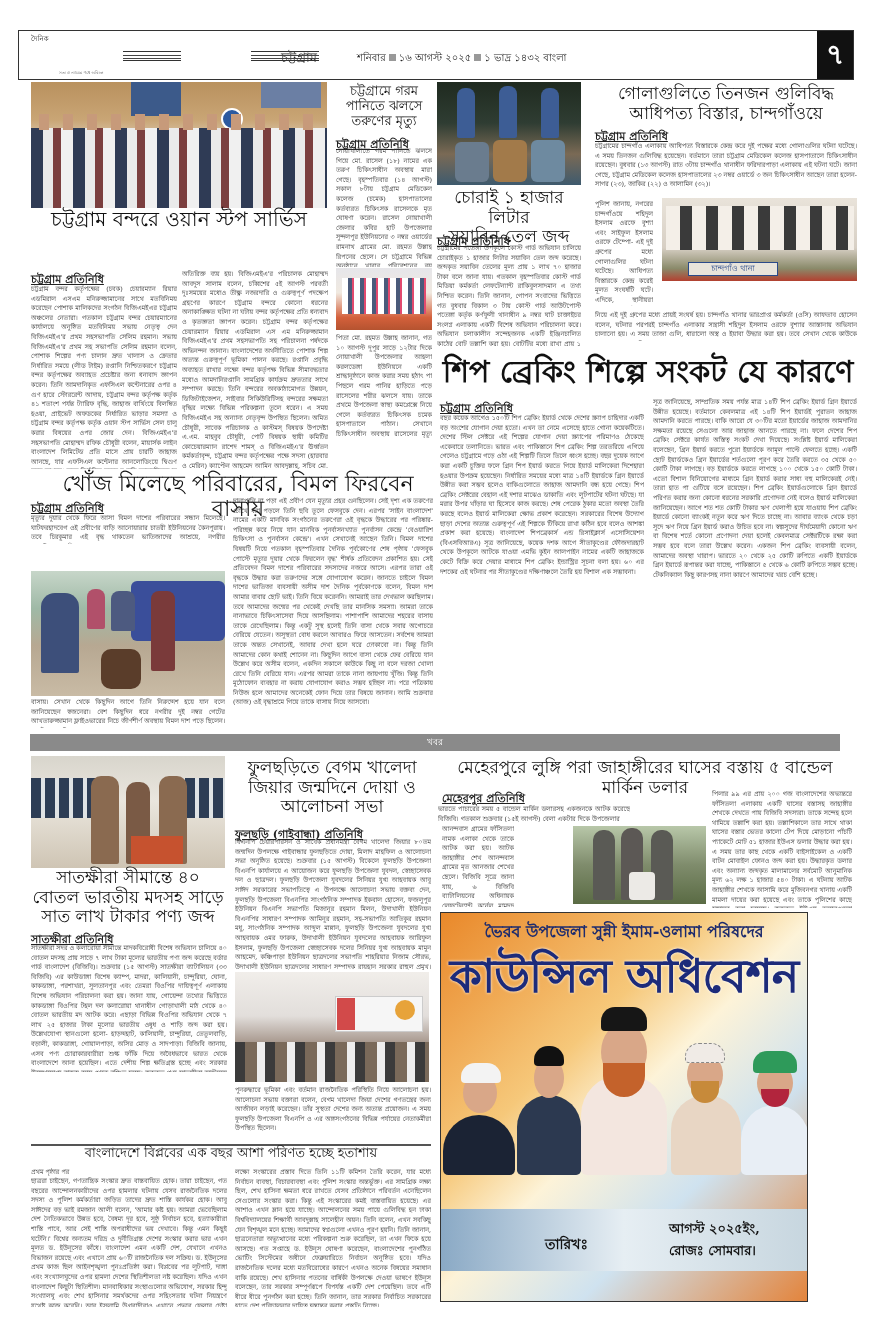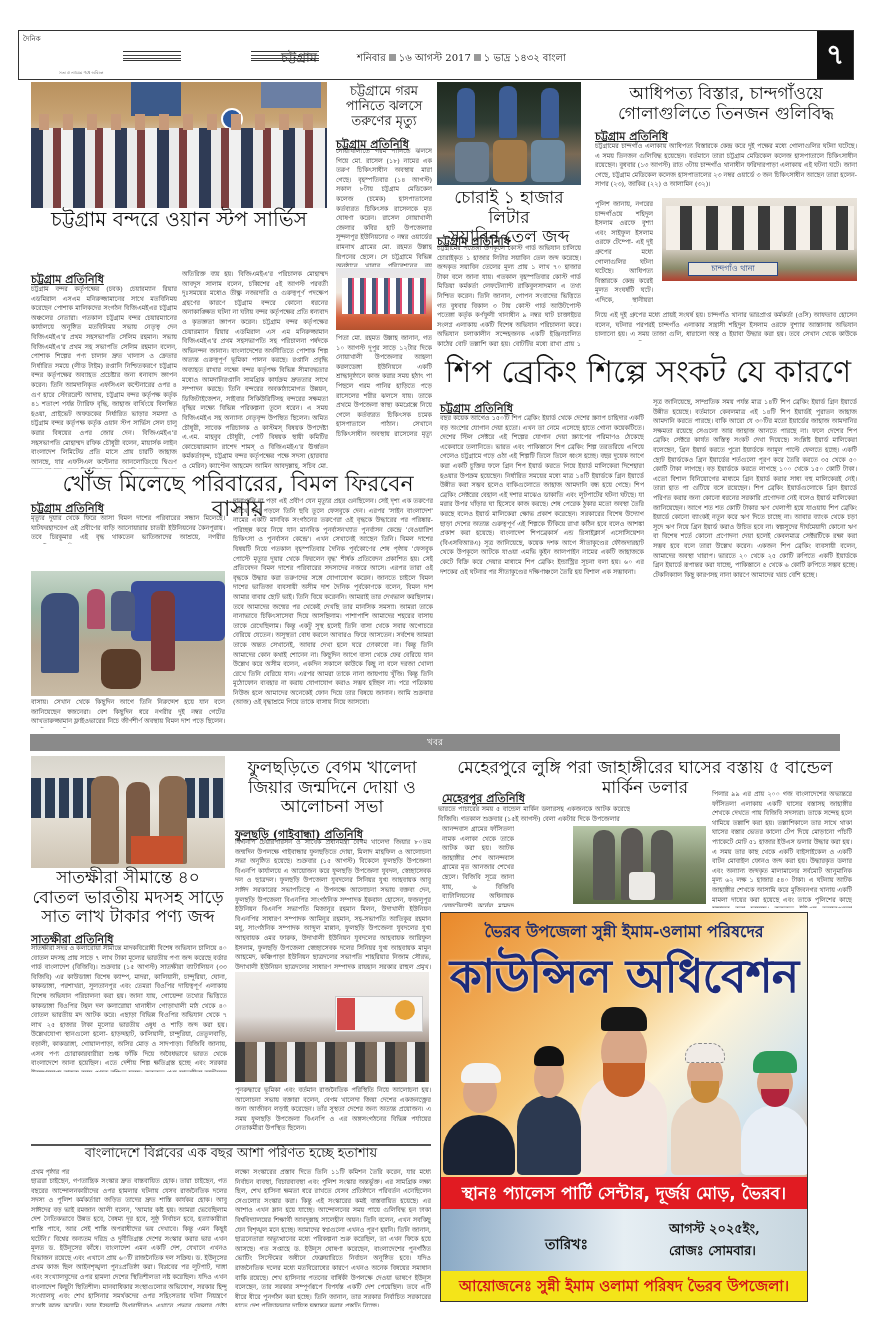--- a/index.html
+++ b/index.html
@@ -1,19 +1,19 @@
 <!DOCTYPE html>
 <html><head>
 <meta charset="utf-8">
 <style>
 *{box-sizing:border-box;margin:0;padding:0}
 body{width:870px;height:1336px;background:#fff;font-family:"DejaVu Serif",serif;color:#222;position:relative;overflow:hidden}
 .abs{position:absolute}
 .masthead{left:18px;top:30px;width:836px;height:50px;border:1px solid #333;background:#fff}
-.logo-small{position:absolute;left:4px;top:2px;font-size:7px}
+.logo-small{position:absolute;left:12px;top:2px;font-size:7px}
 .logo{position:absolute;left:4px;top:8px;font-size:30px;font-weight:bold;color:#111;letter-spacing:-1px;font-family:"DejaVu Sans",sans-serif}
 .logo-tag{position:absolute;left:40px;top:39px;font-size:4px;color:#444}
 .rules{position:absolute;height:10px;top:20px;border-top:1px solid #333;border-bottom:1px solid #333}
 .rules::after{content:"";position:absolute;left:0;right:0;top:3px;height:2px;border-top:1px solid #444;border-bottom:1px solid #444}
 .section{position:absolute;left:262px;top:17px;font-size:13px}
 .dateline{position:absolute;left:338px;top:19px;font-size:10px;white-space:nowrap}
 .sq{display:inline-block;width:7px;height:7px;background:#999;margin:0 3px}
 .pagenum{position:absolute;right:0;top:0;width:36px;height:48px;background:#111;color:#fff;font-size:28px;font-weight:bold;text-align:center;line-height:48px}
 .photo{position:absolute;overflow:hidden}
 .head{position:absolute;font-family:"DejaVu Sans",sans-serif;color:#111;text-align:center;line-height:1.15}
@@ -39,21 +39,21 @@
 </head>
 <body>
 
 <div class="abs masthead">
   <span class="logo-small">দৈনিক</span>
   <span class="logo-tag">সত্য ও ন্যায়ের পথে অবিচল</span>
   <div class="rules" style="left:104px;width:58px"></div>
   <span class="section">চট্টগ্রাম</span>
   <div class="rules" style="left:232px;width:68px"></div>
   <div class="dateline">
-    <span>শনিবার</span><span class="sq"></span><span>১৬ আগস্ট 2017</span><span class="sq"></span><span>১ ভাদ্র ১৪৩২ বাংলা</span>
+    <span>শনিবার</span><span class="sq"></span><span>১৬ আগস্ট ২০২৫</span><span class="sq"></span><span>১ ভাদ্র ১৪৩২ বাংলা</span>
   </div>
   <div class="pagenum">৭</div>
 </div>
 
 <div class="photo" style="left:31px;top:82px;width:296px;height:126px;background:linear-gradient(180deg,#b9915e 0%,#c9a575 30%,#e5dccf 55%,#6d6a73 100%)">
   <div style="position:absolute;left:100px;top:0;width:50px;height:34px;background:#3c5a8a"></div>
   <div style="position:absolute;left:230px;top:0;width:60px;height:26px;background:#6b7fa4"></div>
   <div style="position:absolute;left:190px;top:26px;width:22px;height:22px;border-radius:50%;background:#2d5aa0;border:2px solid #fff"></div>
   <div style="position:absolute;left:0;right:0;bottom:0;height:80px;background:repeating-linear-gradient(90deg,#2f3b55 0 12px,#eaeaea 12px 22px,#7b3f3f 22px 30px,#f0f0f0 30px 42px)"></div>
   <div style="position:absolute;left:0;right:0;top:32px;height:16px;background:repeating-linear-gradient(90deg,transparent 0 8px,#c79a7a 8px 18px,transparent 18px 24px)"></div>
@@ -82,33 +82,33 @@
   <div style="position:absolute;left:94px;top:58px;width:34px;height:42px;background:#6e8aa0;border-radius:6px"></div>
 </div>
 <div class="head" style="left:437px;top:188px;width:144px;font-size:17px">
   <div>চোরাই ১ হাজার লিটার</div>
   <div>সয়াবিন তেল জব্দ</div>
 </div>
 <div class="byline" style="left:437px;top:233px">চট্টগ্রাম প্রতিনিধি</div>
 <div class="body" style="left:437px;top:244px;width:144px;height:104px">চট্টগ্রামের পতেঙ্গা উপকূলে কোস্ট গার্ড অভিযান চালিয়ে চোরাইকৃত ১ হাজার লিটার সয়াবিন তেল জব্দ করেছে। জব্দকৃত সয়াবিন তেলের মূল্য প্রায় ১ লাখ ৭০ হাজার টাকা বলে জানা যায়। গতকাল বৃহস্পতিবার কোস্ট গার্ড মিডিয়া কর্মকর্তা লেফটেন্যান্ট রাকিবুলসাদমান এ তথ্য নিশ্চিত করেন। তিনি জানান, গোপন সংবাদের ভিত্তিতে গত বুধবার বিকাল ৩ টায় কোস্ট গার্ড আউটপোস্ট পতেঙ্গা কর্তৃক কর্ণফুলী থানাধীন ৯ নম্বর ঘাট চাক্তাইচর সংলগ্ন এলাকায় একটি বিশেষ অভিযান পরিচালনা করে। অভিযান চলাকালীন সন্দেহজনক একটি ইঞ্জিনচালিত কাঠের বোট তল্লাশি করা হয়। বোটটির মধ্যে রাখা প্রায় ১ হাজার লিটার চোরাইকৃত সয়াবিন তেল জব্দ করা হয়। লেফটেন্যান্ট রাকিবুলসাদমান জানান, জব্দকৃত বোট ও সয়াবিন তেলের পরবর্তী আইনানুগ ব্যবস্থা গ্রহণের কার্যক্রম বর্তমানে প্রক্রিয়াধীন রয়েছে। চোরাচালান রোধে কোস্ট গার্ড ভবিষ্যতেও এ ধরনের অভিযান অব্যাহত রাখবে। উপকূলীয় এলাকায় নিরাপত্তা জোরদার এবং অবৈধ বাণিজ্য রোধে কোস্ট গার্ডের নিয়মিত অভিযান চলমান রয়েছে।</div>
 
 <div class="head" style="left:595px;top:84px;width:262px;font-size:17px">
+  <div>গোলাগুলিতে তিনজন গুলিবিদ্ধ</div>
   <div>আধিপত্য বিস্তার, চান্দগাঁওয়ে</div>
-  <div>গোলাগুলিতে তিনজন গুলিবিদ্ধ</div>
 </div>
 <div class="byline" style="left:595px;top:128px">চট্টগ্রাম প্রতিনিধি</div>
 <div class="body" style="left:595px;top:142px;width:262px;height:58px">চট্টগ্রামের চান্দগাঁও এলাকায় আধিপত্য বিস্তারকে কেন্দ্র করে দুই পক্ষের মধ্যে গোলাগুলির ঘটনা ঘটেছে। এ সময় তিনজন গুলিবিদ্ধ হয়েছেন। বর্তমানে তারা চট্টগ্রাম মেডিকেল কলেজ হাসপাতালে চিকিৎসাধীন রয়েছেন। বুধবার (১৩ আগস্ট) রাত ৩টায় চান্দগাঁও থানাধীন ফরিদারপাড়া এলাকায় এই ঘটনা ঘটে। জানা গেছে, চট্টগ্রাম মেডিকেল কলেজ হাসপাতালের ২৩ নম্বর ওয়ার্ডে ৩ জন চিকিৎসাধীন আছেন তারা হলেন- সাগর (২৩), জাকির (২২) ও আলামিন (৩২)।</div>
 <div class="body" style="left:595px;top:200px;width:58px;height:106px">পুলিশ জানায়, নগরের চান্দগাঁওয়ে শহিদুল ইসলাম ওরফে বুশ্যা এবং সাইফুল ইসলাম ওরফে টেম্পো- এই দুই গ্রুপের মধ্যে গোলাগুলির ঘটনা ঘটেছে। আধিপত্য বিস্তারকে কেন্দ্র করেই মূলত সংঘর্ষটি ঘটে। এদিকে, স্থানীয়রা জানান- চাঁদাবাজি, মাদক ও আধিপত্য</div>
 <div class="photo" style="left:662px;top:198px;width:195px;height:83px;background:linear-gradient(180deg,#e9e3da 0%,#d7cfc4 60%,#8a8a6a 85%,#b34030 100%)">
   <div style="position:absolute;left:4px;top:8px;width:188px;height:44px;background:repeating-linear-gradient(90deg,#f4efe8 0 14px,#3a3a3a 14px 26px)"></div>
   <div style="position:absolute;left:26px;top:64px;width:90px;height:14px;background:#e8e4dc;border:1px solid #2a4a8a;font-size:8px;color:#2a4a8a;text-align:center;line-height:12px">চান্দগাঁও থানা</div>
 </div>
 <div class="body" style="left:595px;top:311px;width:262px;height:30px">নিয়ে এই দুই গ্রুপের মধ্যে প্রায়ই সংঘর্ষ হয়। চান্দগাঁও থানার ভারপ্রাপ্ত কর্মকর্তা (ওসি) আফতাব হোসেন বলেন, ঘটনার পরপরই চান্দগাঁও এলাকার সন্ত্রাসী শহিদুল ইসলাম ওরফে বুশ্যার আস্তানায় অভিযান চালানো হয়। এ সময় তাজা গুলি, ধারালো অস্ত্র ও ইয়াবা উদ্ধার করা হয়। তবে সেখান থেকে কাউকে গ্রেপ্তার করা যায় নি।</div>
 
-<div class="head" style="left:436px;top:355px;width:424px;font-size:30px;font-weight:normal">শিপ ব্রেকিং শিল্পে সংকট যে কারণে</div>
+<div class="head" style="left:436px;top:355px;width:424px;font-size:30px;font-weight:bold">শিপ ব্রেকিং শিল্পে সংকট যে কারণে</div>
 <div class="byline" style="left:440px;top:400px">চট্টগ্রাম প্রতিনিধি</div>
 <div class="body" style="left:440px;top:414px;width:204px;height:272px">বছর কয়েক আগেও ১৫০টি শিপ ব্রেকিং ইয়ার্ড থেকে দেশের স্ক্র্যাপ চাহিদার একটি বড় অংশের যোগান দেয়া হতো। এখন তা নেমে এসেছে হাতে গোনা কয়েকটিতে। দেশের স্টিল সেক্টরে এই শিল্পের যোগান দেয়া স্ক্র্যাপের পরিমাণও ঠেকেছে একেবারে তলানিতে। ভারত এবং পাকিস্তানে শিপ ব্রেকিং শিল্প তরতরিয়ে এগিয়ে গেলেও চট্টগ্রামে গড়ে ওঠা এই শিল্পটি তিলে তিলে ধ্বংস হচ্ছে। বছর দুয়েক আগে করা একটি চুক্তির ফলে গ্রিন শিপ ইয়ার্ড করতে গিয়ে ইয়ার্ড মালিকেরা দিশেহারা হওয়ার উপক্রম হয়েছেন। নির্ধারিত সময়ের মধ্যে মাত্র ১৪টি ইয়ার্ডকে গ্রিন ইয়ার্ডে উন্নীত করা সম্ভব হলেও বাকিগুলোতে জাহাজ আমদানি বন্ধ হয়ে গেছে। শিপ ব্রেকিং সেক্টরের বেহাল এই দশার মাঝেও ডাকাতি এবং লুটপাটের ঘটনা ঘটছে। যা মরার উপর খাঁড়ার ঘা হিসেবে কাজ করছে। শেষ পেরেক ঠুকার মতো অবস্থা তৈরি করছে বলেও ইয়ার্ড মালিকেরা ক্ষোভ প্রকাশ করেছেন। সরকারের বিশেষ উদ্যোগ ছাড়া দেশের অত্যন্ত গুরুত্বপূর্ণ এই শিল্পকে টিকিয়ে রাখা কঠিন হবে বলেও আশঙ্কা প্রকাশ করা হয়েছে। বাংলাদেশ শিপব্রেকার্স এন্ড রিসাইক্লার্স এসোসিয়েশন (বিএসবিআরএ) সূত্র জানিয়েছে, কয়েক দশক আগে সীতাকুণ্ডের ফৌজদারহাট থেকে উপকূলে আটকে যাওয়া এমভি কুইন আলপাইন নামের একটি জাহাজকে কেটে বিক্রি করে দেয়ার মাধ্যমে শিপ ব্রেকিং ইন্ডাস্ট্রির সূচনা বলা হয়। ৬০ এর দশকের ওই ঘটনার পর সীতাকুণ্ডের দক্ষিণাঞ্চলে তৈরি হয় বিশাল এক সম্ভাবনা।</div>
 <div class="body" style="left:653px;top:398px;width:204px;height:288px">সূত্র জানিয়েছে, সাম্প্রতিক সময় পর্যন্ত মাত্র ১৪টি শিপ ব্রেকিং ইয়ার্ড গ্রিন ইয়ার্ডে উন্নীত হয়েছে। বর্তমানে কেবলমাত্র এই ১৪টি শিপ ইয়ার্ডই পুরাতন জাহাজ আমদানি করতে পারছে। বাকি আরো যে ৩০টির মতো ইয়ার্ডের জাহাজ আমদানির সক্ষমতা রয়েছে সেগুলো আর জাহাজ আনতে পারছে না। ফলে দেশের শিপ ব্রেকিং সেক্টরে কার্যত অস্তিত্ব সংকট দেখা দিয়েছে। সংশ্লিষ্ট ইয়ার্ড মালিকেরা বলেছেন, গ্রিন ইয়ার্ড করতে পুরো ইয়ার্ডকে আমূল পাল্টে ফেলতে হচ্ছে। একটি ছোট ইয়ার্ডকেও গ্রিন ইয়ার্ডের শর্তগুলো পূরণ করে তৈরি করতে ৩৫ থেকে ৫০ কোটি টাকা লাগছে। বড় ইয়ার্ডকে করতে লাগছে ১০০ থেকে ১৫০ কোটি টাকা। এতো বিশাল বিনিয়োগের মাধ্যমে গ্রিন ইয়ার্ড করার সাধ্য বহু মালিকেরই নেই। তারা হাত পা গুটিয়ে বসে রয়েছেন। শিপ ব্রেকিং ইয়ার্ডগুলোকে গ্রিন ইয়ার্ডে পরিণত করার জন্য কোনো ধরনের সরকারি প্রণোদনা নেই বলেও ইয়ার্ড মালিকেরা জানিয়েছেন। আগে শত শত কোটি টাকার ঋণ খেলাপী হয়ে যাওয়ায় শিপ ব্রেকিং ইয়ার্ডে কোনো ব্যাংকই নতুন করে ঋণ দিতে চাচ্ছে না। আবার ব্যাংক থেকে চড়া সুদে ঋণ নিয়ে গ্রিন ইয়ার্ড করাও উচিত হবে না। স্বল্পসুদের দীর্ঘমেয়াদী কোনো ঋণ বা বিশেষ শর্তে কোনো প্রণোদনা দেয়া হলেই কেবলমাত্র সেক্টরটিকে রক্ষা করা সম্ভব হবে বলে তারা উল্লেখ করেন। একজন শিপ ব্রেকিং ব্যবসায়ী বলেন, আমাদের অবস্থা খারাপ। ভারতে ২০ থেকে ২৫ কোটি রুপিতে একটি ইয়ার্ডকে গ্রিন ইয়ার্ডে রূপান্তর করা যাচ্ছে, পাকিস্তানে ৫ থেকে ৬ কোটি রুপিতে সম্ভব হচ্ছে। টেকনিক্যাল কিছু কারণসহ নানা কারণে আমাদের খরচ বেশি হচ্ছে।</div>
 
 <div class="head" style="left:38px;top:471px;width:400px;font-size:22px">খোঁজ মিলেছে পরিবারের, বিমল ফিরবেন বাসায়</div>
 <div class="byline" style="left:31px;top:500px">চট্টগ্রাম প্রতিনিধি</div>
 <div class="body" style="left:31px;top:514px;width:194px;height:30px">মৃত্যুর দুয়ার থেকে ফিরে আসা বিমল দাশের পরিবারের সন্ধান মিলেছে। ঘাটফরহাদবেগ ওই প্রবীণের বাড়ি আনোয়ারার চাতরী ইউনিয়নের কৈনপুরায়। তবে চিরকুমার এই বৃদ্ধ থাকতেন ভাতিজাদের আশ্রয়ে, নগরীর বায়েজিদবোস্তামী এলাকার</div>
 <div class="photo" style="left:31px;top:571px;width:194px;height:125px;background:linear-gradient(180deg,#c7d6c9 0%,#9fb9a6 30%,#b7a892 60%,#c9bba5 100%)">
   <div style="position:absolute;left:100px;top:10px;width:94px;height:60px;background:#3a4e9a;border-radius:6px"></div>
   <div style="position:absolute;left:10px;top:22px;width:38px;height:80px;background:#3d4f7a;border-radius:14px 14px 2px 2px"></div>
@@ -136,21 +136,21 @@
 
 <div class="head" style="left:235px;top:758px;width:194px;font-size:17px">ফুলছড়িতে বেগম খালেদা জিয়ার জন্মদিনে দোয়া ও আলোচনা সভা</div>
 <div class="byline" style="left:235px;top:826px">ফুলছড়ি (গাইবান্ধা) প্রতিনিধি</div>
 <div class="body" style="left:235px;top:838px;width:196px;height:132px">বিএনপি চেয়ারপারসন ও সাবেক প্রধানমন্ত্রী বেগম খালেদা জিয়ার ৮০তম জন্মদিন উপলক্ষে গাইবান্ধার ফুলছড়িতে দোয়া, মিলাদ মাহফিল ও আলোচনা সভা অনুষ্ঠিত হয়েছে। শুক্রবার (১৫ আগস্ট) বিকেলে ফুলছড়ি উপজেলা বিএনপি কার্যালয়ে এ আয়োজন করে ফুলছড়ি উপজেলা যুবদল, স্বেচ্ছাসেবক দল ও ছাত্রদল। ফুলছড়ি উপজেলা যুবদলের সিনিয়র যুগ্ম আহবায়ক আবু সাঈদ সরকারের সভাপতিত্বে এ উপলক্ষে আলোচনা সভায় বক্তব্য দেন, ফুলছড়ি উপজেলা বিএনপির সাংগঠনিক সম্পাদক ইকবাল হোসেন, ফজলুপুর ইউনিয়ন বিএনপি সভাপতি মিজানুর রহমান মিলন, উদাখালী ইউনিয়ন বিএনপির সাধারণ সম্পাদক আমিনুর রহমান, সহ-সভাপতি আতিকুর রহমান মধু, সাংগঠনিক সম্পাদক আব্দুল মান্নান, ফুলছড়ি উপজেলা যুবদলের যুগ্ম আহবায়ক ওমর ফারুক, উদাখালী ইউনিয়ন যুবদলের আহবায়ক আরিফুল ইসলাম, ফুলছড়ি উপজেলা স্বেচ্ছাসেবক দলের সিনিয়র যুগ্ম আহবায়ক মামুন আহমেদ, কঞ্চিপাড়া ইউনিয়ন ছাত্রদলের সভাপতি শাহরিয়ার নিজাম সৌরভ, উদাখালী ইউনিয়ন ছাত্রদলের সাধারণ সম্পাদক রায়হান সরকার রাহুল প্রমুখ। অনুষ্ঠানে বেগম খালেদা জিয়ার রোগমুক্তি ও দীর্ঘায়ু কামনা করে বিশেষ মোনাজাত করা হয়। এছাড়া তাঁর রাজনৈতিক অবদান, দেশের গণতন্ত্র</div>
 <div class="photo" style="left:235px;top:972px;width:194px;height:110px;background:linear-gradient(180deg,#f1eeea 0%,#e2dedb 40%,#8e7a6c 75%,#c2a17a 100%)">
   <div style="position:absolute;left:100px;top:24px;width:88px;height:36px;background:#f6f6f6;border:1px solid #ccc"></div>
   <div style="position:absolute;left:102px;top:26px;width:18px;height:32px;background:#d24a4a"></div>
   <div style="position:absolute;left:160px;top:28px;width:20px;height:20px;border-radius:50%;background:#e7a33a"></div>
   <div style="position:absolute;left:0;right:0;bottom:0;height:40px;background:repeating-linear-gradient(90deg,#3b3b3b 0 10px,#7a6a5a 10px 22px,#eee 22px 30px)"></div>
 </div>
-<div class="body" style="left:235px;top:1086px;width:196px;height:54px">পুনরুদ্ধারে ভূমিকা এবং বর্তমান রাজনৈতিক পরিস্থিতি নিয়ে আলোচনা হয়। আলোচনা সভায় বক্তারা বলেন, বেগম খালেদা জিয়া দেশের একজনক্ত্রের জন্য আজীবন লড়াই করেছেন। তাঁর সুস্থতা দেশের জন্য অত্যন্ত প্রয়োজন। এ সময় ফুলছড়ি উপজেলা বিএনপি ও এর অঙ্গসংগঠনের বিভিন্ন পর্যায়ের নেতাকর্মীরা উপস্থিত ছিলেন।</div>
+<div class="body" style="left:235px;top:1086px;width:196px;height:54px">পুনরুদ্ধারে ভূমিকা এবং বর্তমান রাজনৈতিক পরিস্থিতি নিয়ে আলোচনা হয়। আলোচনা সভায় বক্তারা বলেন, বেগম খালেদা জিয়া দেশের গণতন্ত্রের জন্য আজীবন লড়াই করেছেন। তাঁর সুস্থতা দেশের জন্য অত্যন্ত প্রয়োজন। এ সময় ফুলছড়ি উপজেলা বিএনপি ও এর অঙ্গসংগঠনের বিভিন্ন পর্যায়ের নেতাকর্মীরা উপস্থিত ছিলেন।</div>
 
 <div class="hr" style="left:31px;top:1144px;width:400px"></div>
 
 <div class="head" style="left:31px;top:1146px;width:400px;font-size:13px">বাংলাদেশে বিপ্লবের এক বছর আশা পরিণত হচ্ছে হতাশায়</div>
 <div class="body" style="left:31px;top:1168px;width:194px;height:10px">প্রথম পৃষ্ঠার পর</div>
 <div class="body" style="left:31px;top:1177px;width:196px;height:130px">ছাত্ররা চাইছেন, গণতান্ত্রিক সংস্কার দ্রুত বাস্তবায়িত হোক। তারা চাইছেন, গত বছরের আন্দোলনকারীদের ওপর হামলার ঘটনায় যেসব রাজনৈতিক দলের সদস্য ও পুলিশ কর্মকর্তারা জড়িত তাদের দ্রুত শাস্তি কার্যকর হোক। আবু সাঈদের বড় ভাই রমজান আলী বলেন, 'আমার কষ্ট হয়। আমরা ভেবেছিলাম দেশ নৈতিকভাবে উন্নত হবে, বৈষম্য দূর হবে, সুষ্ঠু নির্বাচন হবে, হত্যাকারীরা শাস্তি পাবে, আর সেই শাস্তি অপরাধীদের ভয় দেখাবে। কিন্তু এমন কিছুই ঘটেনি।' বিশ্বের অন্যতম দরিদ্র ও দুর্নীতিগ্রস্ত দেশের সংস্কার করার ভার এখন মূলত ড. ইউনূসের কাঁধে। বাংলাদেশ এমন একটি দেশ, যেখানে এখনও বিভাজন রয়েছে এবং এখানে প্রায় ৬০টি রাজনৈতিক দল সক্রিয়। ড. ইউনূসের প্রথম কাজ ছিল আইনশৃঙ্খলা পুনঃপ্রতিষ্ঠা করা। বিপ্লবের পর লুটপাট, দাঙ্গা এবং সংখ্যালঘুদের ওপর হামলা দেশের স্থিতিশীলতা নষ্ট করেছিল। যদিও এখন বাংলাদেশ কিছুটা স্থিতিশীল। মানবাধিকার সংস্থাগুলোর অভিযোগ, সরকার হিন্দু সংখ্যালঘু এবং শেখ হাসিনার সমর্থকদের ওপর সহিংসতার ঘটনা নিয়ন্ত্রণে যথেষ্ট কাজ করেনি। আর ইসলামি উগ্রবাদীরাও এখানে প্রভাব ফেলার চেষ্টা করেছে। ইউনূসের পরবর্তী লক্ষ্য ছিল, একটি ব্যাপক সংস্কার কর্মসূচি শুরু করা। এ</div>
 <div class="body" style="left:235px;top:1168px;width:196px;height:139px">লক্ষ্যে সংস্কারের প্রস্তাব দিতে তিনি ১১টি কমিশন তৈরি করেন, যার মধ্যে নির্বাচন ব্যবস্থা, বিচারব্যবস্থা এবং পুলিশ সংস্কার অন্তর্ভুক্ত। এর সামগ্রিক লক্ষ্য ছিল, শেখ হাসিনা ক্ষমতা ধরে রাখতে যেসব প্রতিষ্ঠানে পরিবর্তন এনেছিলেন সেগুলোর সংস্কার করা। কিন্তু এই সংস্কারের কমই বাস্তবায়িত হয়েছে। এর আশাও এখন ম্লান হয়ে যাচ্ছে। আন্দোলনের সময় পায়ে গুলিবিদ্ধ হন ঢাকা বিশ্ববিদ্যালয়ের শিক্ষার্থী আবদুল্লাহ সালেহীন অয়ন। তিনি বলেন, এখন সবকিছু যেন বিশৃঙ্খল মনে হচ্ছে। আমাদের স্বপ্নগুলো এখনও পূরণ হয়নি। তিনি জানান, ছাত্রনেতারা অভ্যুত্থানের মধ্যে পরিকল্পনা শুরু করেছিল, তা এখন ফিকে হয়ে আসছে। গত সপ্তাহে ড. ইউনূস ঘোষণা করেছেন, বাংলাদেশের পুনর্গঠিত ভোটিং সিস্টেমের অধীনে ফেব্রুয়ারিতে নির্বাচন অনুষ্ঠিত হবে। যদিও রাজনৈতিক দলের মধ্যে মতবিরোধের কারণে এখনও অনেক বিষয়ের সমাধান বাকি রয়েছে। শেখ হাসিনার পতনের বার্ষিকী উপলক্ষে দেওয়া ভাষণে ইউনূস বলেছেন, তার সরকার সম্পূর্ণরূপে বিপর্যস্ত একটি দেশ পেয়েছিল। তবে এটি ধীরে ধীরে পুনর্গঠন করা হচ্ছে। তিনি জানান, তার সরকার নির্বাচিত সরকারের হাতে দেশ পরিচালনার দায়িত্ব হস্তান্তর করার প্রস্তুতি নিচ্ছে।</div>
 
 <div class="head" style="left:440px;top:758px;width:410px;font-size:17px">মেহেরপুরে লুঙ্গি পরা জাহাঙ্গীরের ঘাসের বস্তায় ৫ বান্ডেল মার্কিন ডলার</div>
 <div class="byline" style="left:442px;top:790px">মেহেরপুর প্রতিনিধি</div>
@@ -181,20 +181,18 @@
     <div class="beard" style="left:162px;top:150px;width:42px;height:34px;background:#c4622b"></div>
     <div class="person" style="left:230px;width:70px;height:80px;background:#e8d6c4"></div>
     <div class="face" style="left:246px;top:140px;width:36px;height:44px"></div>
     <div class="cap" style="left:244px;top:130px;width:40px;height:20px;background:#f0ebe6;border:1px dashed #888"></div>
     <div class="beard" style="left:250px;top:168px;width:28px;height:22px;background:#c78a3a"></div>
     <div class="person" style="left:300px;width:68px;height:70px;background:#e8eef5"></div>
     <div class="face" style="left:316px;top:150px;width:36px;height:40px"></div>
     <div class="cap" style="left:312px;top:138px;width:44px;height:22px;background:#2e9a5a"></div>
     <div class="beard" style="left:320px;top:176px;width:28px;height:18px;background:#b2253d"></div>
   </div>
-  <div class="venue">স্থানঃ প্যালেস পার্টি সেন্টার, দূর্জয় মোড়, ভৈরব।</div>
   <div class="date">
     <span class="dlabel">তারিখঃ</span>
     <span class="dmon">আগস্ট ২০২৫ইং,</span>
     <span class="dday">রোজঃ সোমবার।</span>
   </div>
-  <div class="org">আয়োজনেঃ সুন্নী ইমাম ওলামা পরিষদ ভৈরব উপজেলা।</div>
 </div>
 
 </body></html>

